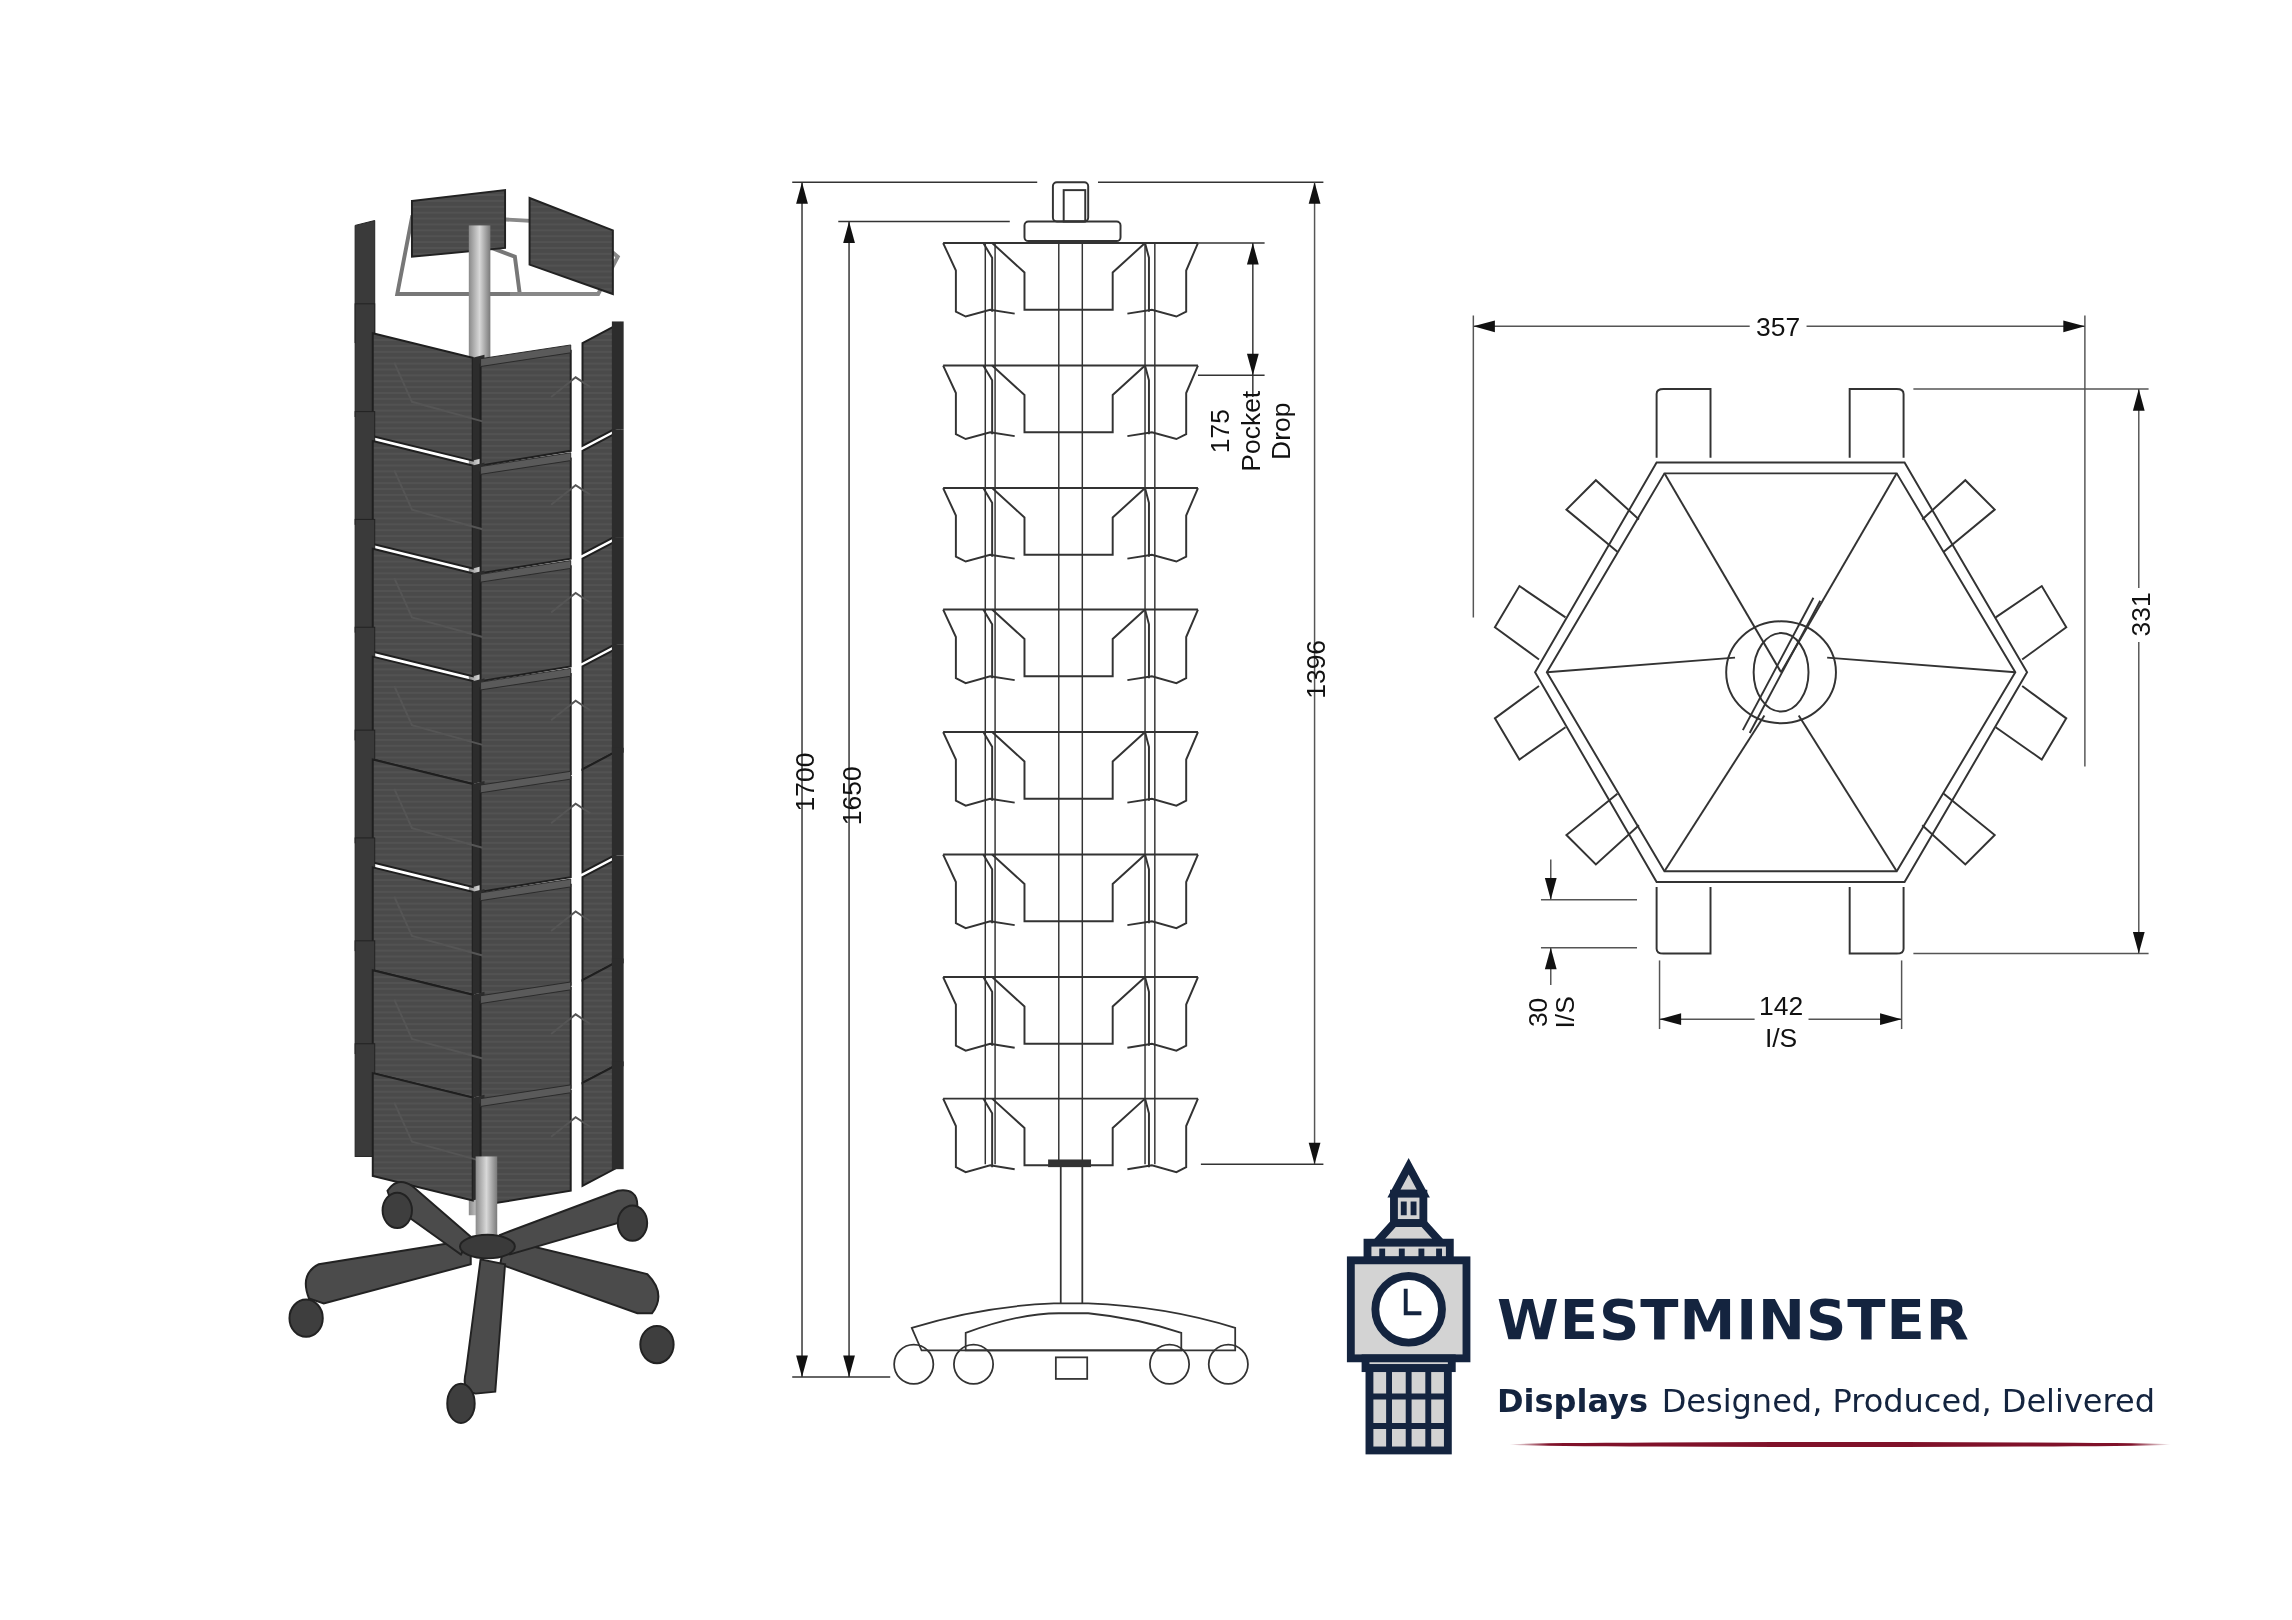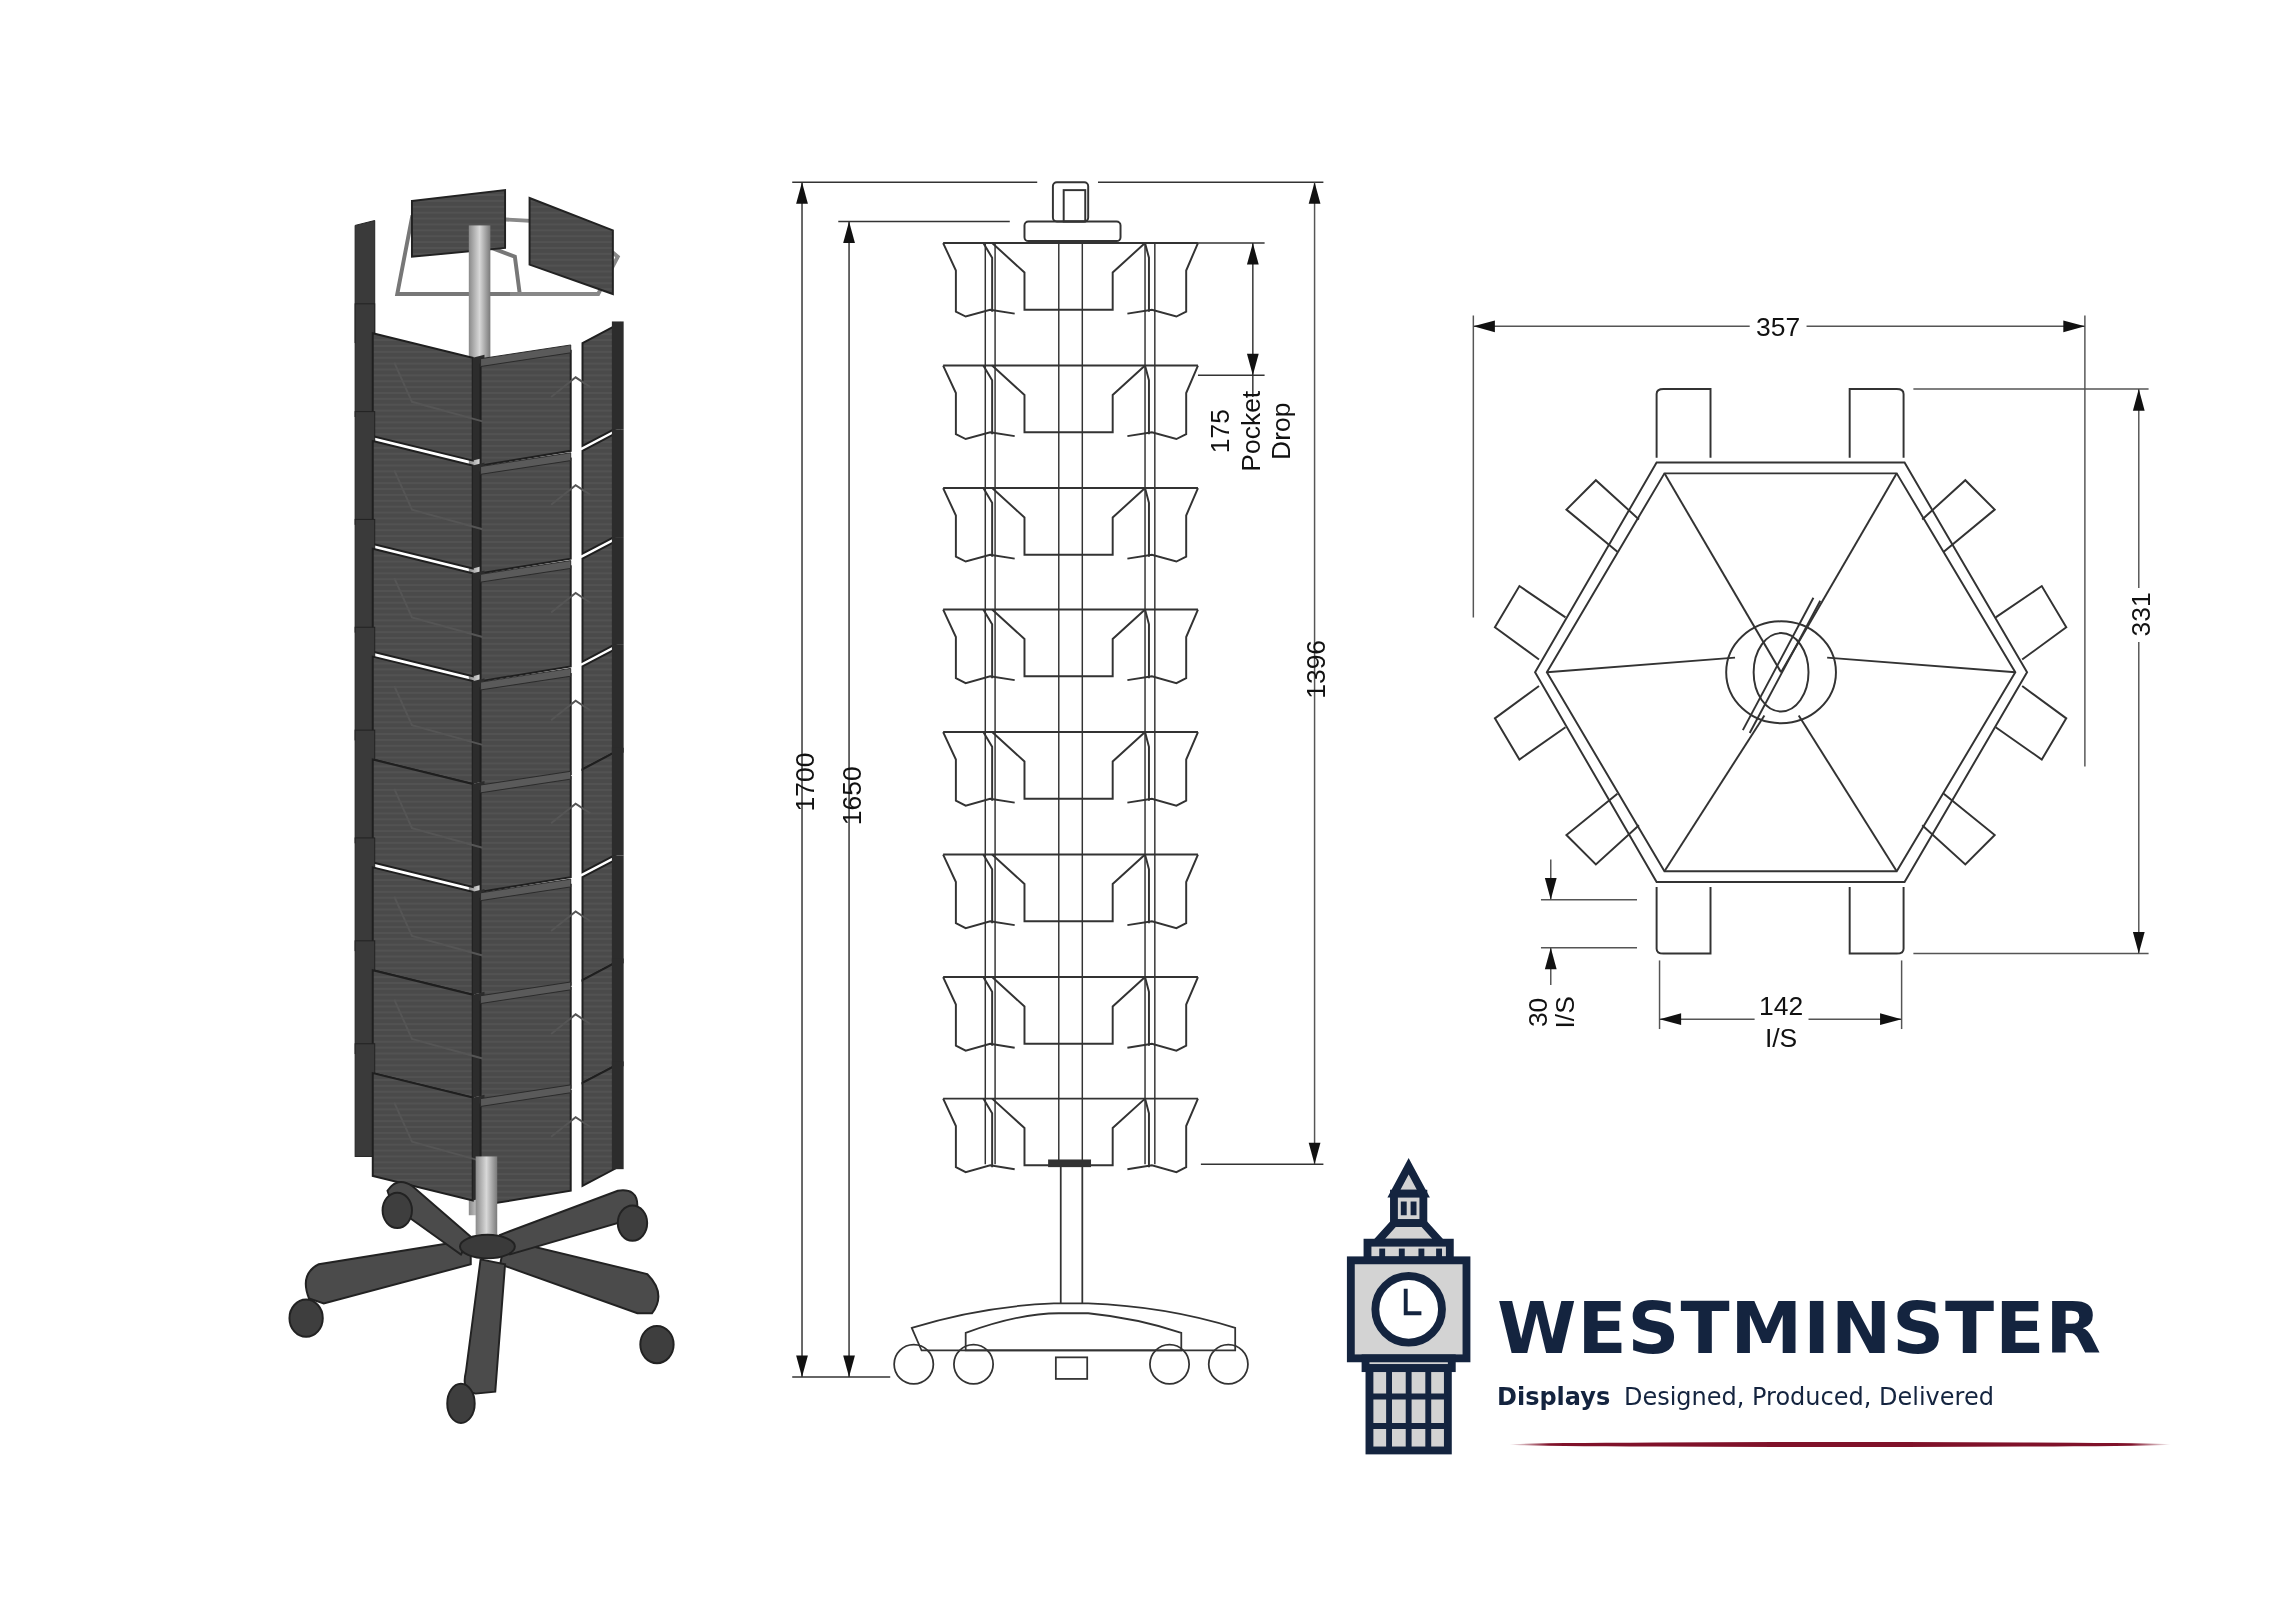--- a/index.html
+++ b/index.html
@@ -1,23 +1,23 @@
 <!DOCTYPE html>
 <html><head>
 <meta charset="utf-8">
 <style>
   html, body { margin: 0; padding: 0; background: #ffffff; }
   body { width: 2293px; height: 1620px; position: relative; overflow: hidden;
          font-family: "Liberation Sans", sans-serif; }
   .layer { position: absolute; left: 0; top: 0; width: 2293px; height: 1620px; }
   .dim-text { font-family: "Liberation Sans", sans-serif; fill: #111; font-size: 27px; }
   .brand-title { position: absolute; left: 1497px; top: 1292px; font-family: "DejaVu Sans", sans-serif;
-                 font-weight: bold; font-size: 72px; color: #14243f; letter-spacing: 1px; line-height: 1; }
+                 font-weight: bold; font-size: 56px; color: #14243f; letter-spacing: 1px; line-height: 1; }
   .tagline { position: absolute; left: 1497px; top: 1385px; font-family: "DejaVu Sans", sans-serif;
-             font-size: 24px; color: #14243f; white-space: nowrap; line-height: 1; }
+             font-size: 32px; color: #14243f; white-space: nowrap; line-height: 1; }
   .tagline .bold { font-weight: bold; margin-right: 13.7px; }
   .underline { position: absolute; left: 1509px; top: 1442px; width: 662px; height: 4.9px;
                background: linear-gradient(90deg, rgba(128,18,40,0) 0%, #80122a 6%, #80122a 94%, rgba(128,18,40,0) 100%);
                border-radius: 50%; }
 </style>
 </head>
 <body>
 
 <svg class="layer" viewBox="0 0 2339 1653">
   <defs>

